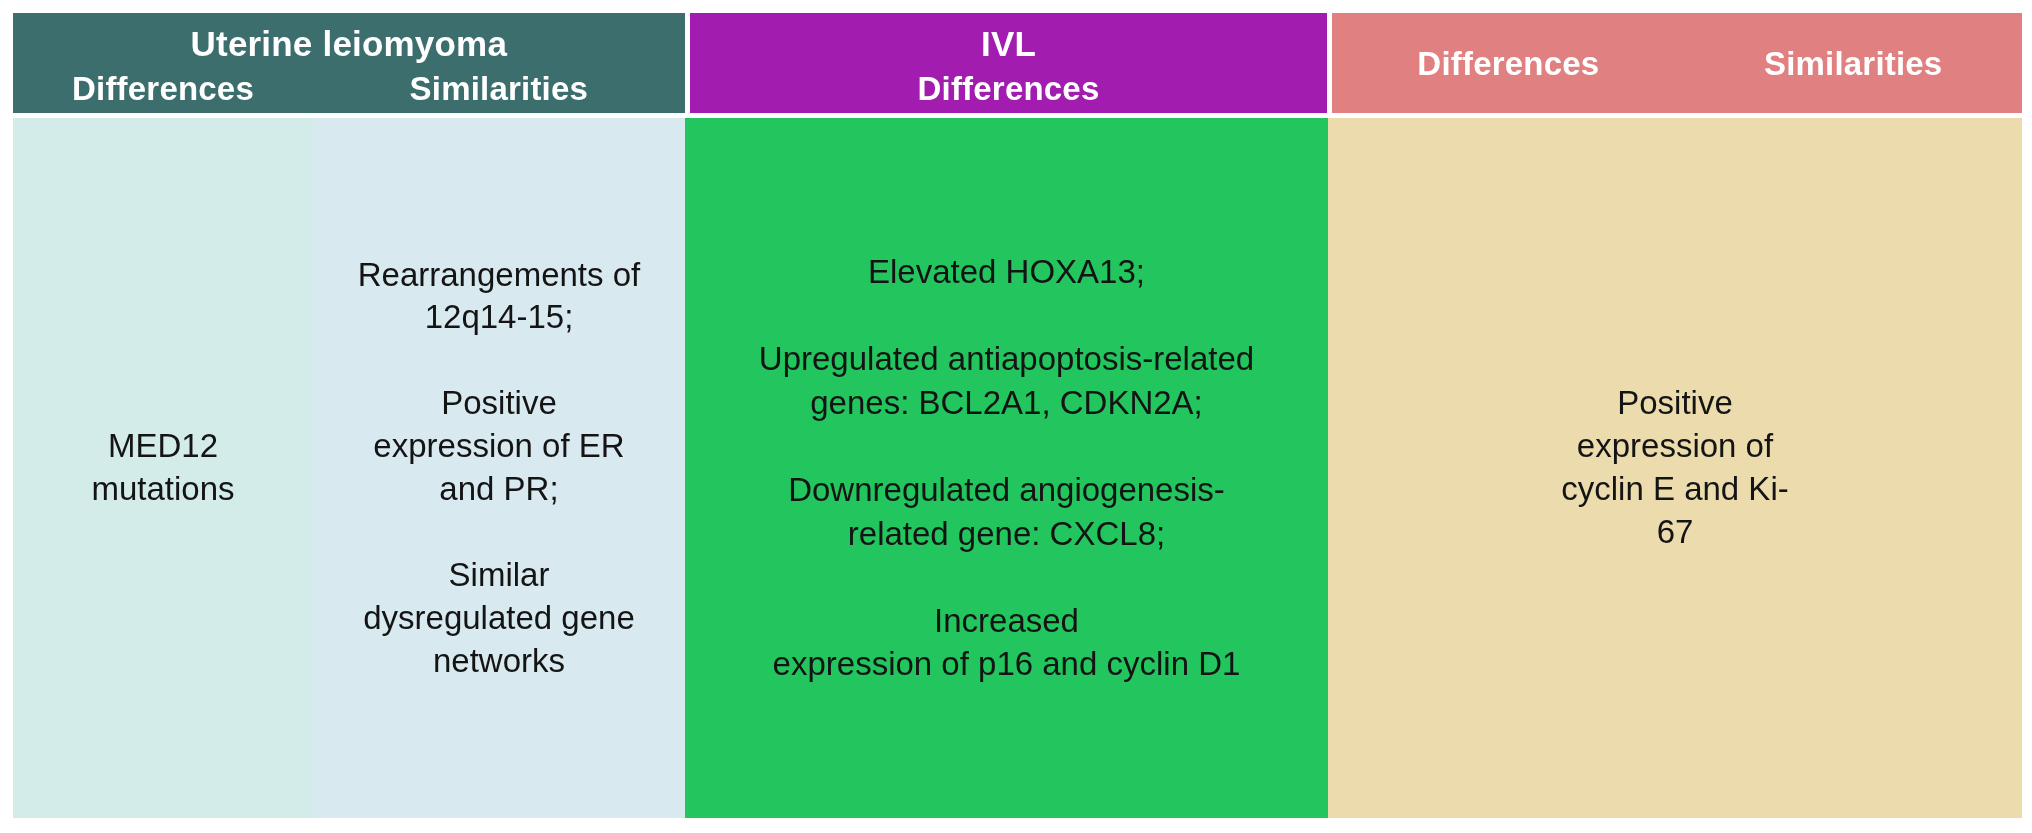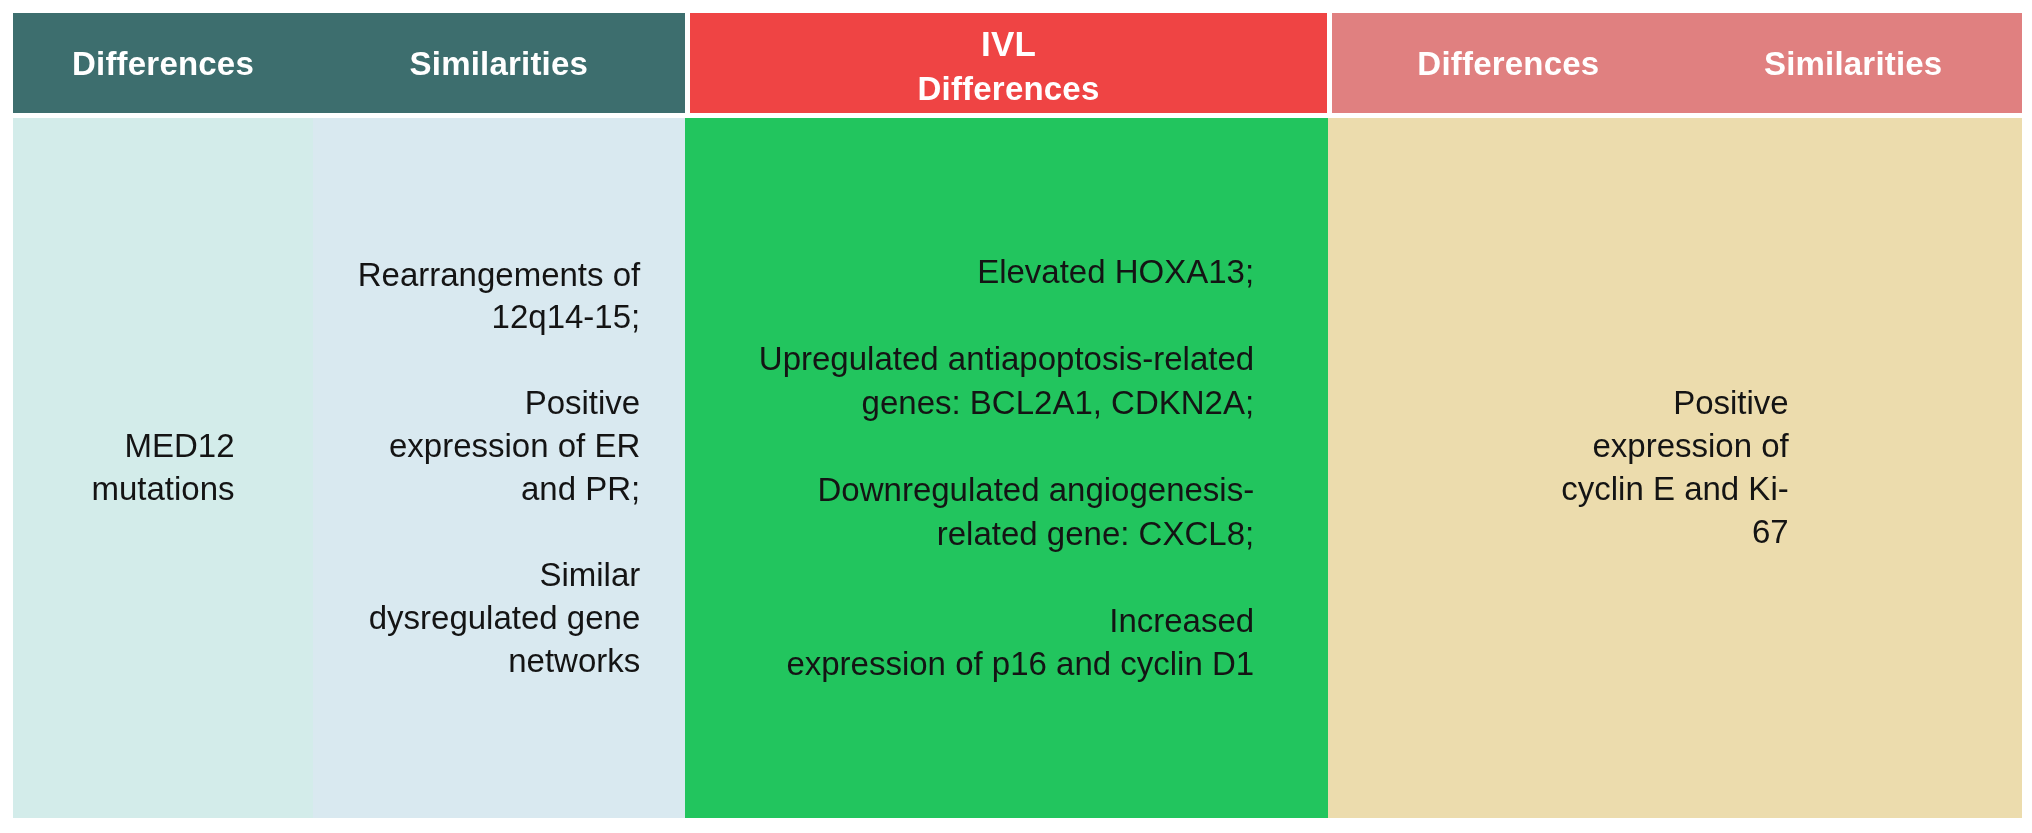--- a/index.html
+++ b/index.html
@@ -33,21 +33,21 @@
   }
 
   .header-group {
     position: relative;
     height: 100%;
     display: flex;
     flex-direction: column;
     box-sizing: border-box;
   }
   .header-group.teal  { width: 672px; background: #3d6e6e; }
-  .header-group.blue  { width: 638px; background: #ef4444; }
+  .header-group.blue  { width: 638px; background: #a21caf; }
   .header-group.red   { width: 690px; background: #e08080; }
 
   .group-title {
     flex: 0 0 48px;
     display: flex;
     align-items: flex-end;
     justify-content: center;
     color: #ffffff;
     font-size: 35px;
     font-weight: bold;
@@ -103,37 +103,37 @@
   .cell-um-diff  { flex: 0 0 300px; background: #d3ecea; }
   .cell-um-sim   { flex: 0 0 372px; background: #d9e9f0; }
   .cell-ivl-diff { flex: 0 0 643px; background: #22c55e; }
   .cell-lms-diff { flex: 0 0 352px; background: #f5eecd; }
   .cell-lms-sim  { flex: 1 1 auto;  background: #ecdcad; }
 
   .cell-text {
     display: block;
     white-space: pre-line;
     max-width: 100%;
-    text-align: right;
   }
   .cell-ivl-diff .cell-text { line-height: 1.32; }
 
   .cell-um-sim .cell-text  { max-width: 330px; }
   .cell-lms-diff .cell-text { max-width: 300px; }
   .cell-lms-sim .cell-text  { max-width: 290px; }
   .cell-um-diff .cell-text  { max-width: 260px; }
 </style>
 </head>
 <body>
 
 <div id="figure">
 
   <div class="header-band">
 
     <div class="header-group teal">
+      <div class="group-title">Uterine leiomyoma</div>
       <div class="group-subrow">
         <div class="subhead first">Differences</div>
         <div class="subhead second">Similarities</div>
       </div>
     </div>
 
     <div class="header-group blue">
       <div class="group-title">IVL</div>
       <div class="group-subrow">
         <div class="subhead">Differences</div>

